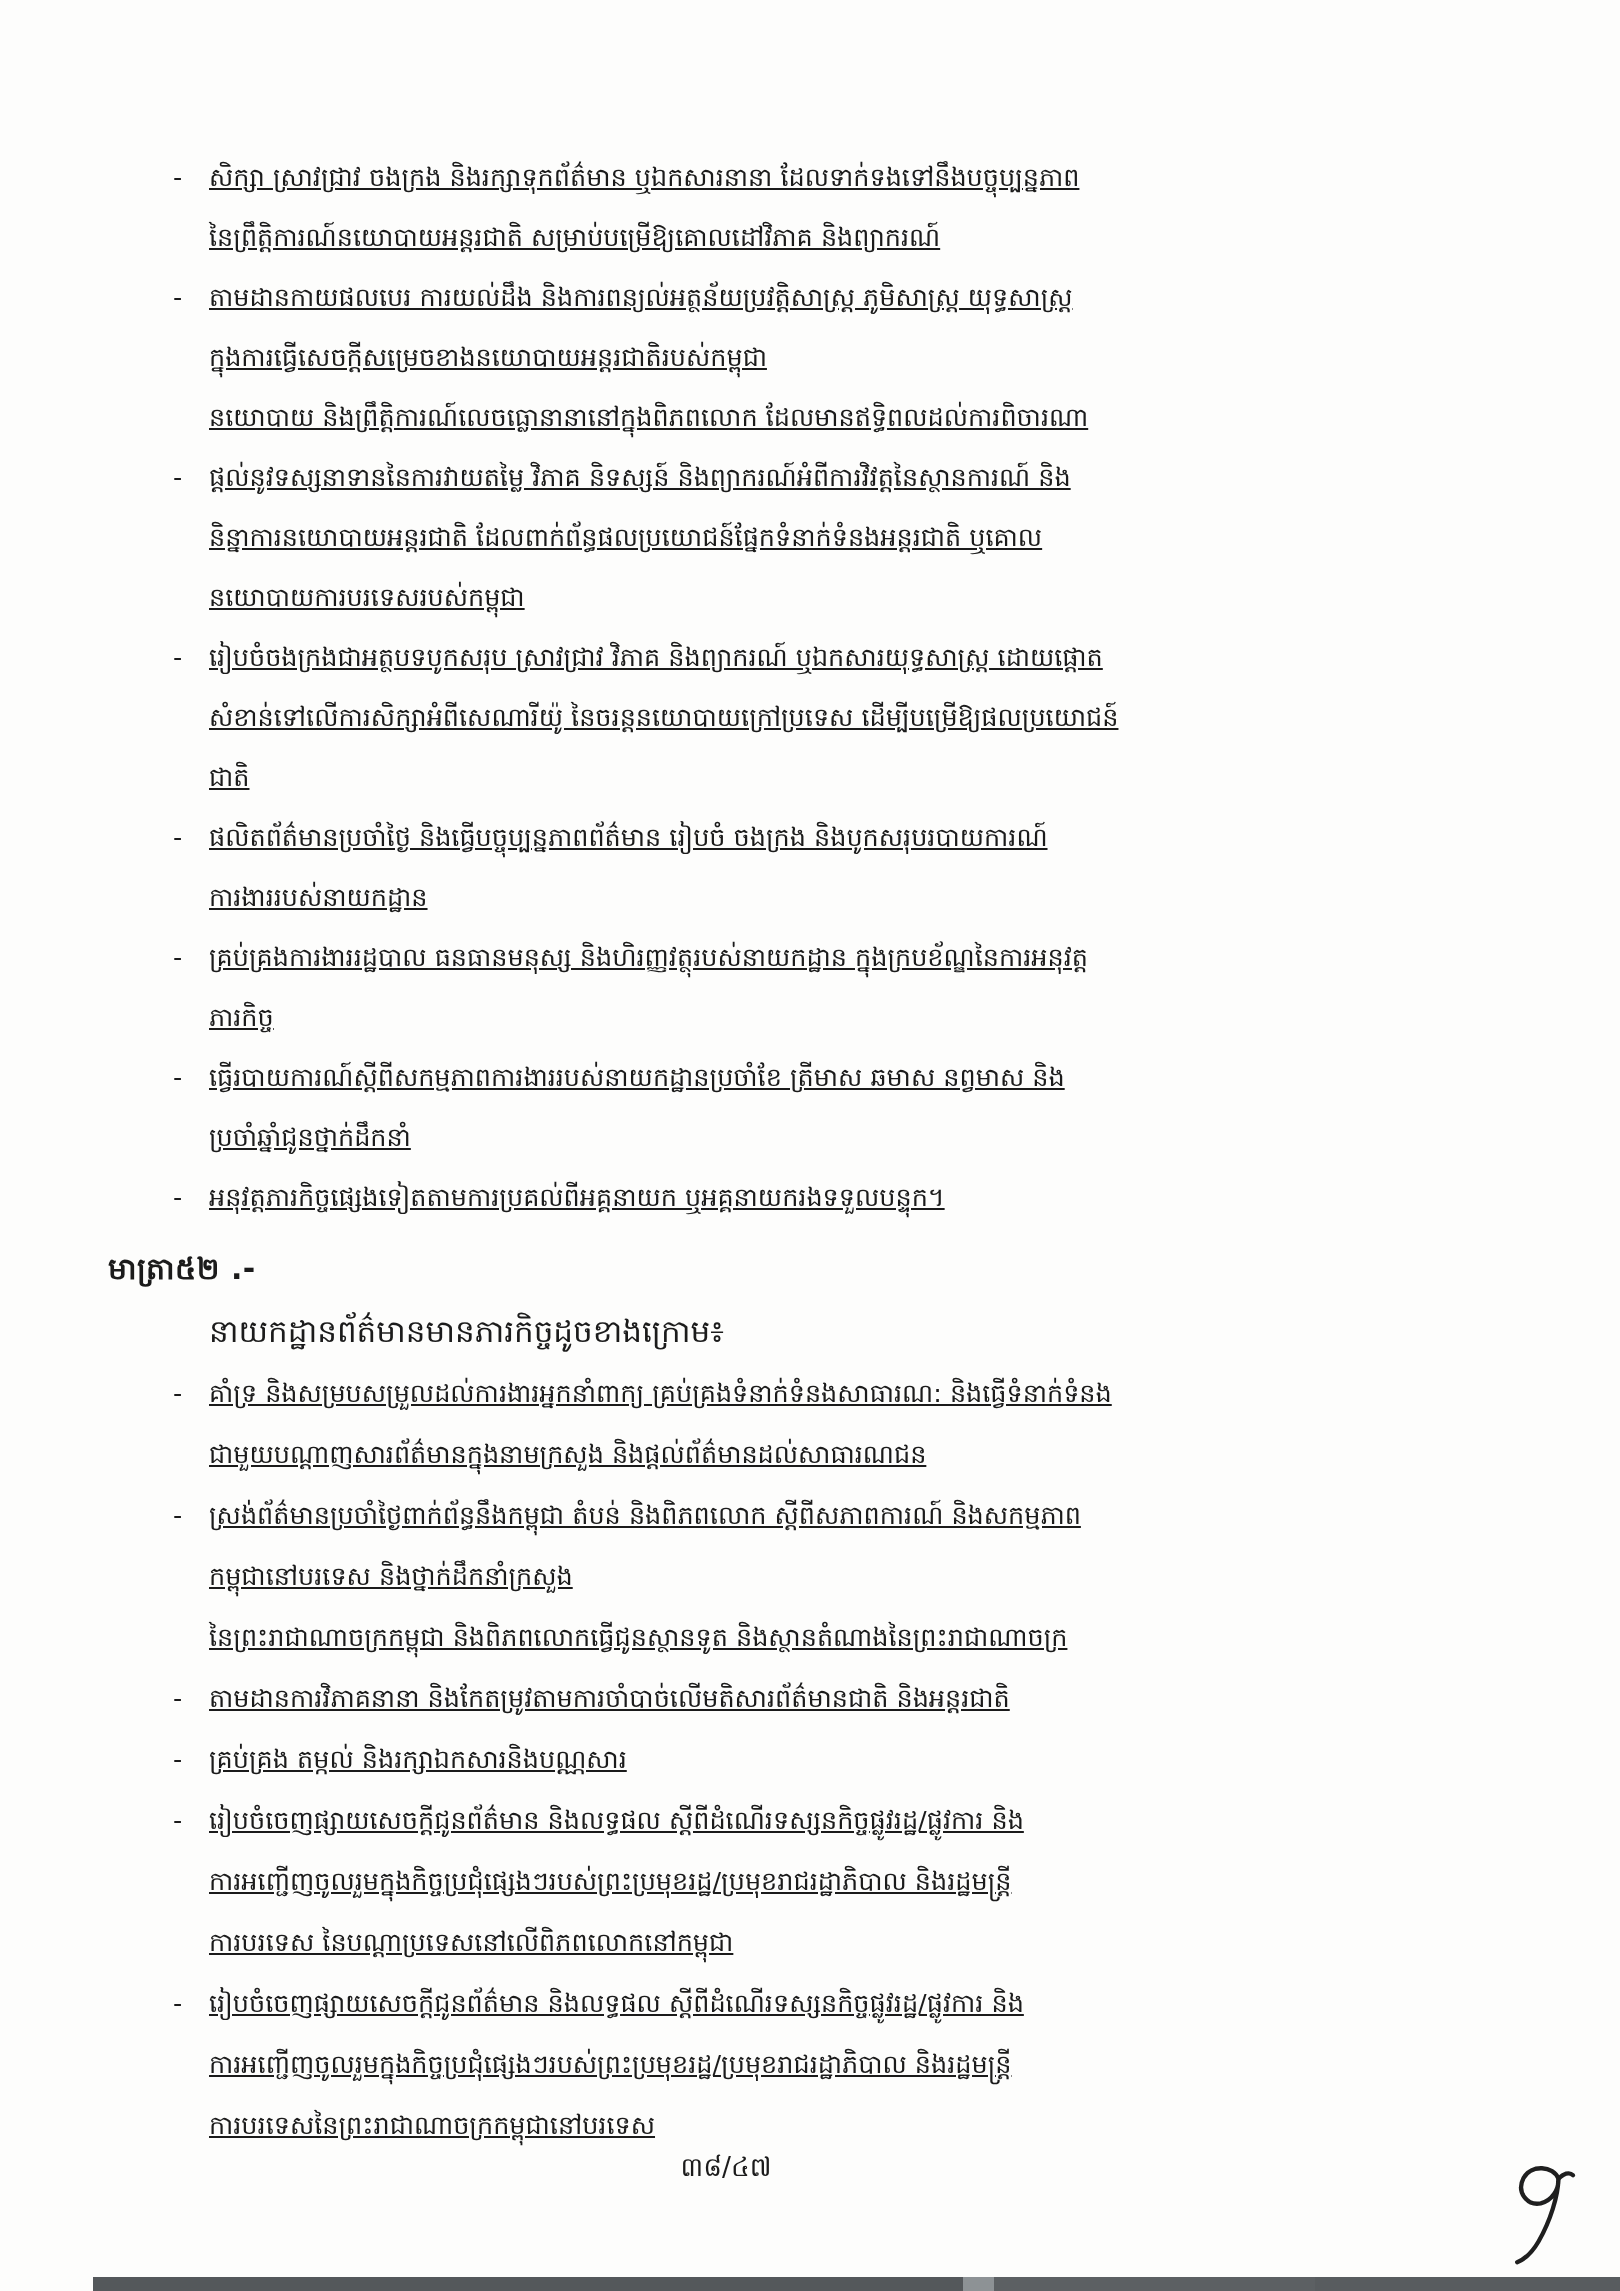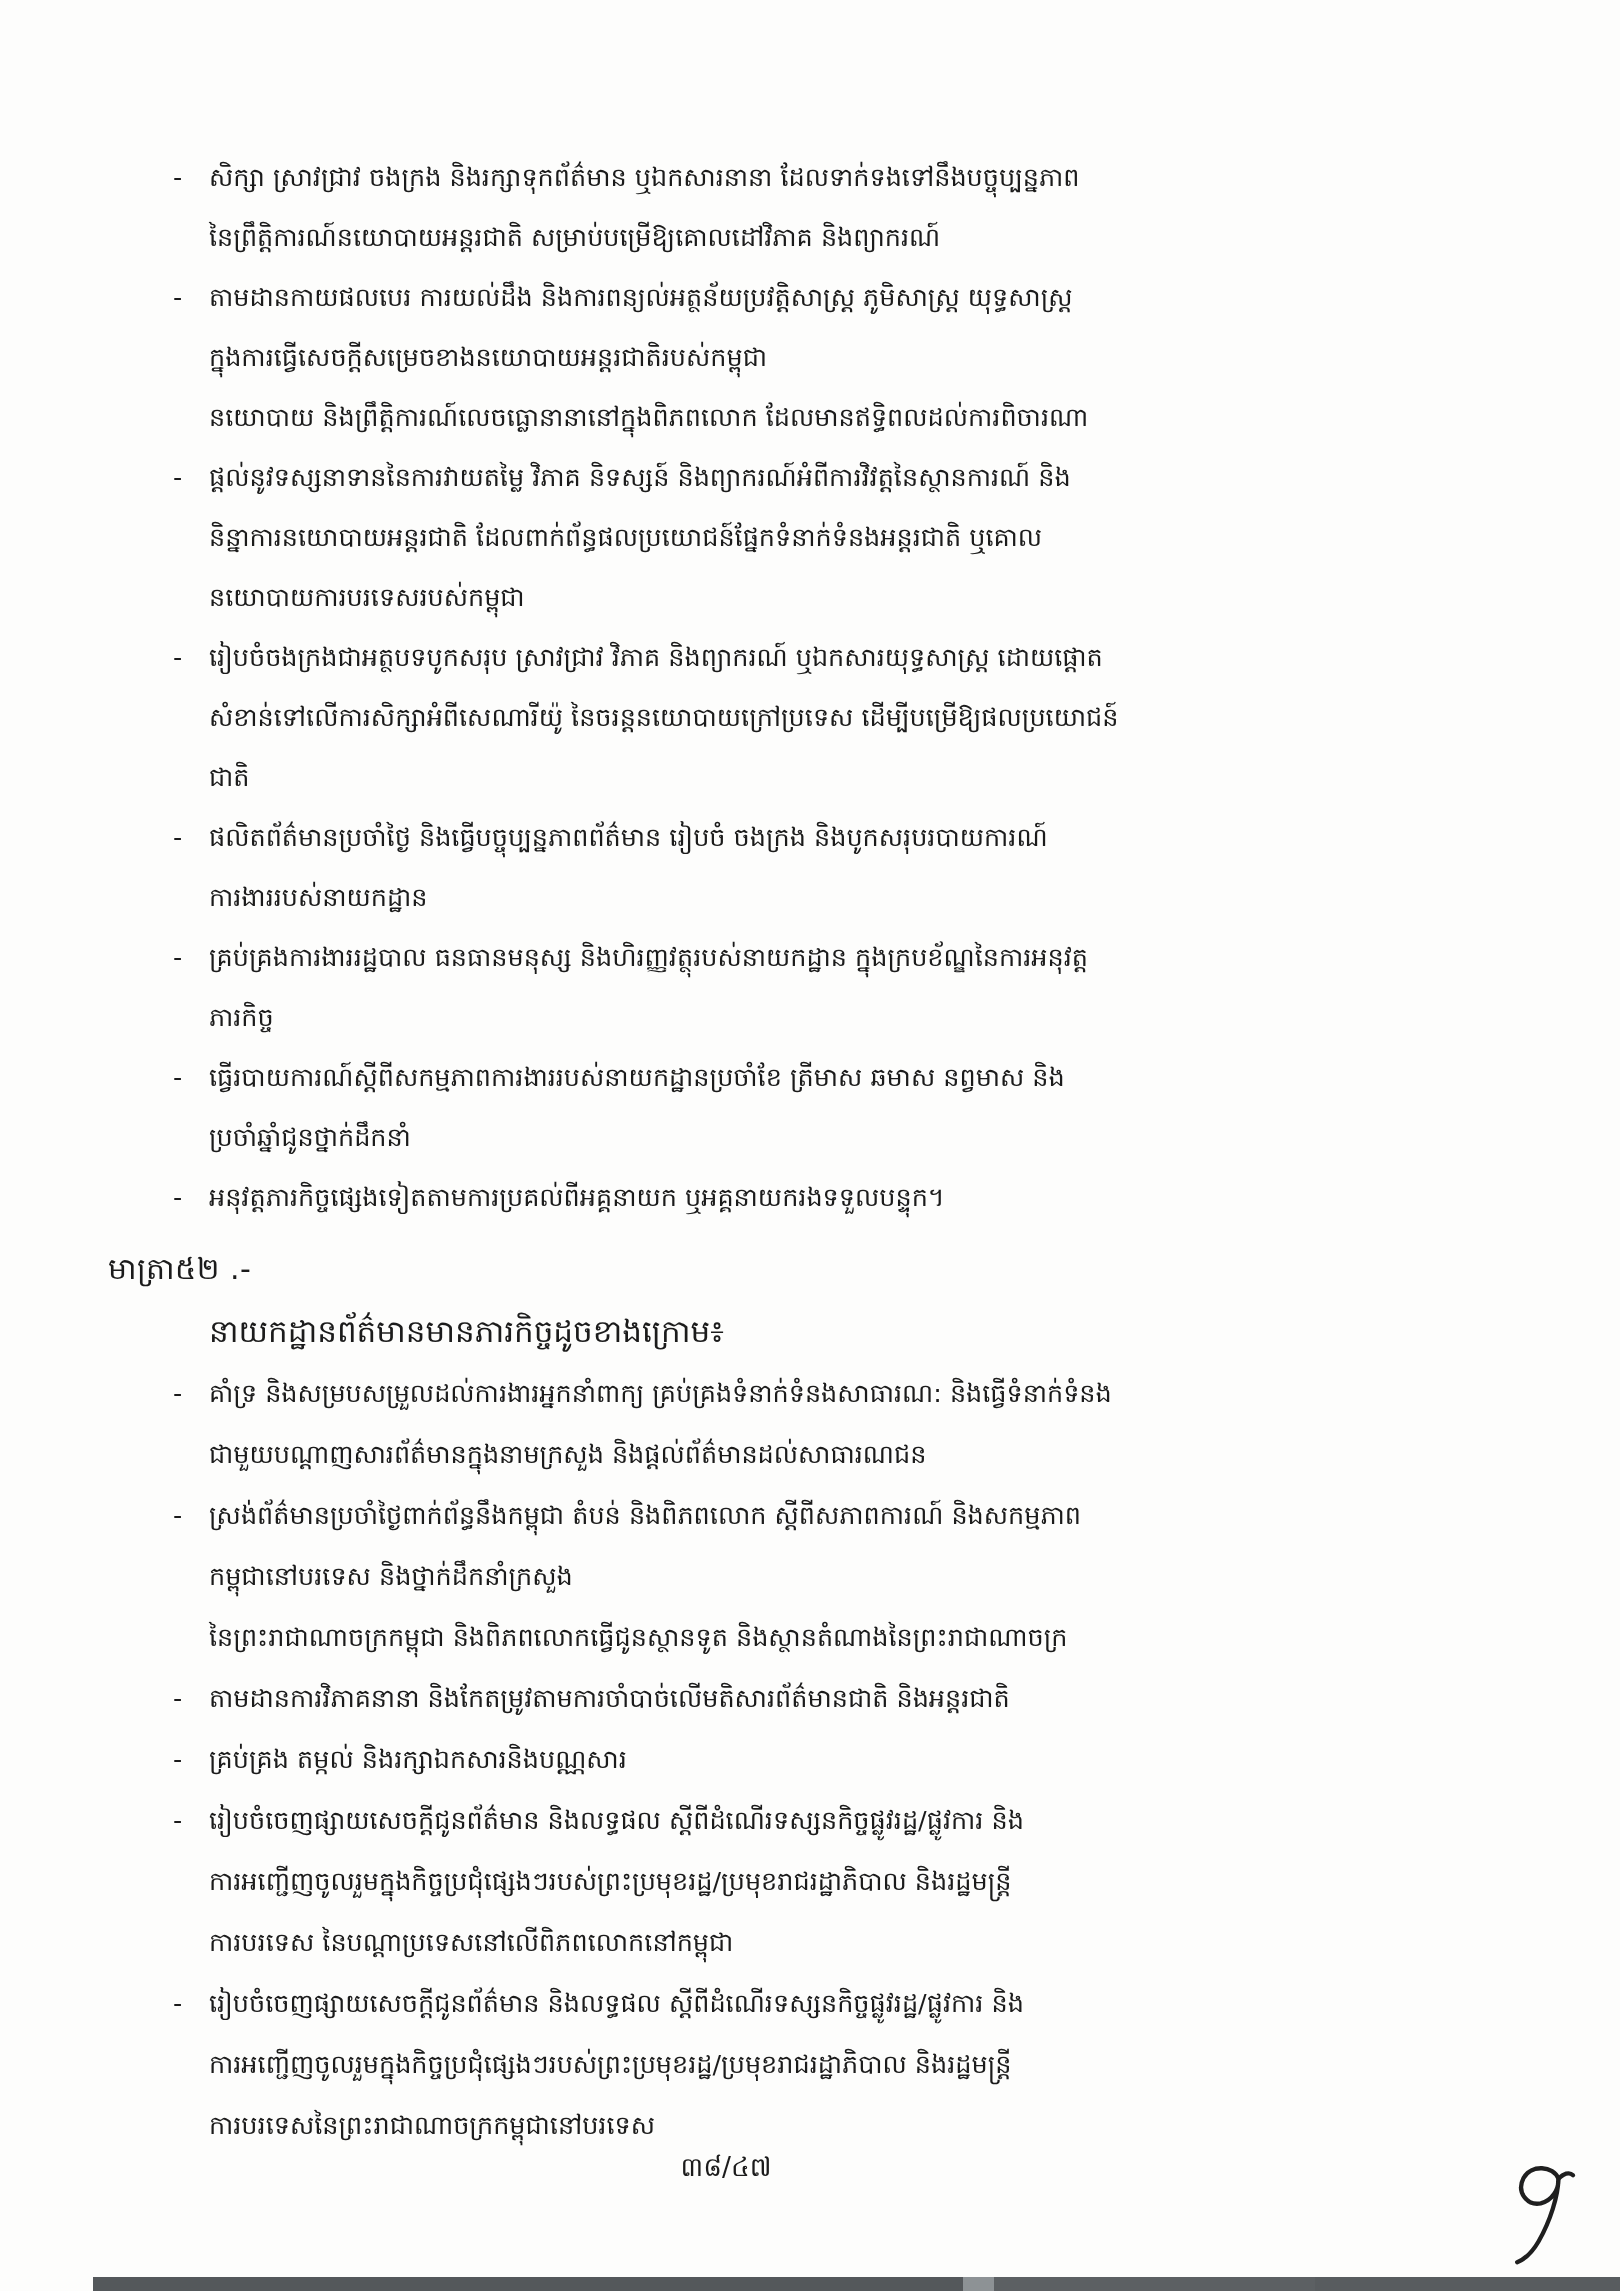--- a/index.html
+++ b/index.html
@@ -8,27 +8,27 @@
     width:1620px;height:2292px;
     margin:0 auto;
     background:#fdfdfc;
     overflow:hidden;
     font-family:"DejaVu Sans", sans-serif;
     color:#1b1b1b;
   }
   .content{position:absolute;left:0;top:147px;width:1620px;}
   .b-list .row{display:flex;align-items:flex-start;padding-left:173px;}
   .b-list .dash{flex:none;width:36px;font-size:25.5px;line-height:60px;}
-  .b-list .lines{flex:1;min-width:0;}
+  .b-list .lines{flex:1;min-width:0;text-decoration:underline;}
   .line{height:60px;line-height:60px;font-size:25.5px;white-space:nowrap;overflow:visible;}
   #list2 .line, #list2 .dash{height:61px;line-height:61px;}
   .article-heading{
     margin:9.8px 0 0 108px;
     height:63px;line-height:63px;
-    font-size:30px;font-weight:normal;
+    font-size:30px;font-weight:bold;
     letter-spacing:0.5px;
     white-space:nowrap;
   }
   .section-intro{
     margin-left:209px;
     height:63px;line-height:63px;
     font-size:31px;white-space:nowrap;
   }
   .page-number{
     position:absolute;top:2139px;left:0;width:1452px;

